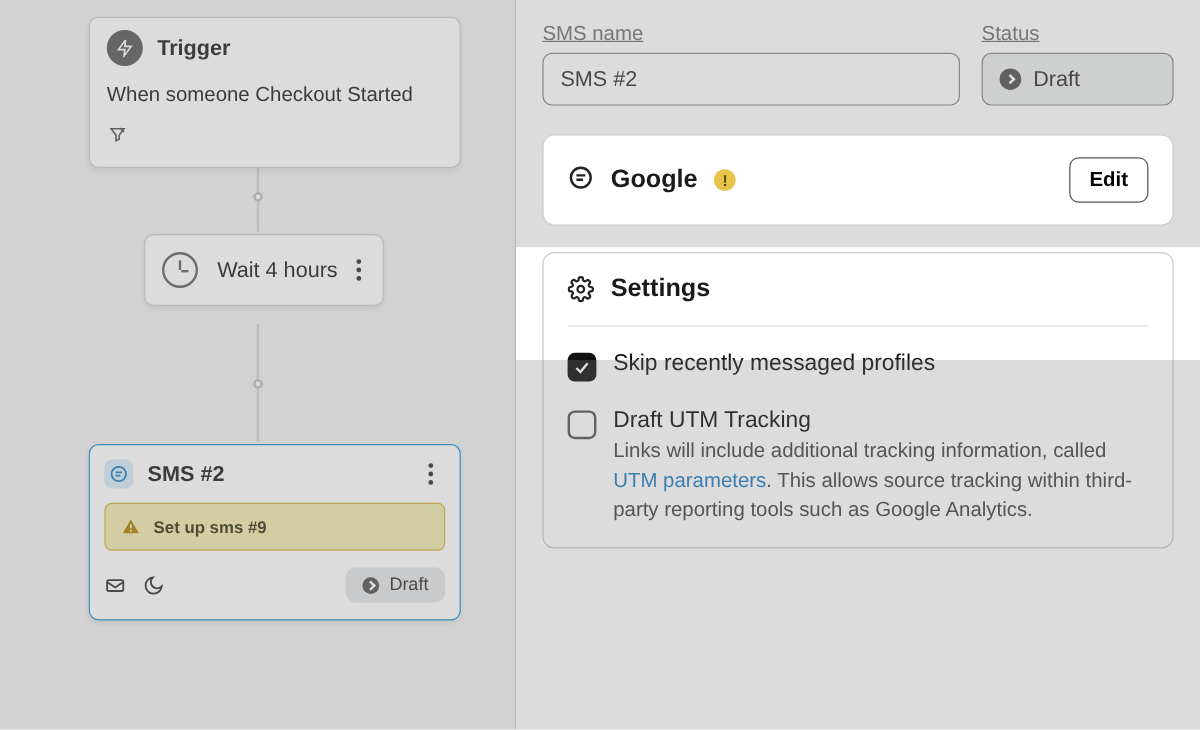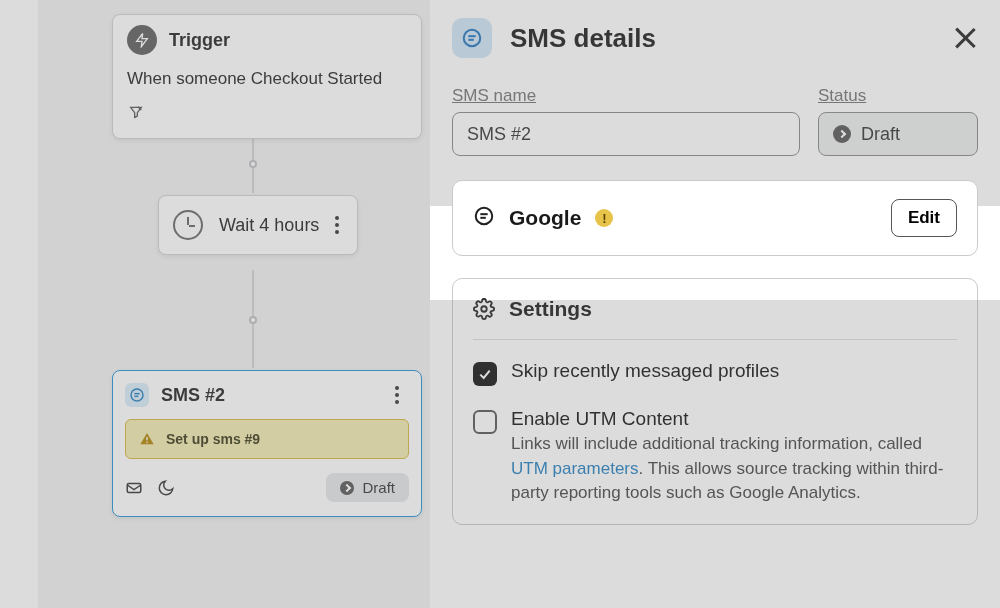--- a/index.html
+++ b/index.html
@@ -6,21 +6,21 @@
   html, body { width: 1000px; height: 608px; overflow: hidden; }
   body { background: #fff; position: relative; }
 
   
   .dimmer { position: absolute; background: rgba(128,128,128,0.28); z-index: 50; pointer-events: none; }
   #dim-top    { left:0; top:0;    width:100%; height:206px; }
   #dim-bottom { left:0; top:300px; width:100%; height:308px; }
   #dim-left   { left:0; top:206px; width:430px; height:94px; }
 
   
-  .canvas { position:absolute; left:0; top:0; width:430px; height:608px; background:#f1f1f2; border-right:1px solid #ccc;margin-left:38px; }
+  .canvas { position:absolute; left:0; top:0; width:430px; height:608px; background:#f1f1f2; border-right:1px solid #ccc; }
   .connector { position:absolute; left:50%; width:2px; background:#d2d3d5; transform:translateX(-1px);}
   .conn1 { top:135px; height:58px; }
   .conn2 { top:270px; height:98px; }
   .node-dot { position:absolute; left:50%; transform:translate(-50%,-50%); width:8px; height:8px; border:2px solid #bfc0c2; border-radius:50%; background:#fff; }
   .dot1 { top:164px; }
   .dot2 { top:320px; }
 
   .card { position:absolute; background:#fff; border:1px solid #d0d1d3; border-radius:8px; box-shadow:0 2px 4px rgba(0,0,0,0.08); }
   .card-trigger { left:74px; top:14px; width:310px; padding:10px 14px 14px; }
   .card-wait    { left:120px; top:195px; width:200px; padding:14px 8px 14px 14px; display:flex; align-items:center; }
@@ -171,31 +171,20 @@
       <div class="spacer"></div>
       <div class="badge">
         <span class="status-dot"></span>
         <span>Draft</span>
       </div>
     </div>
   </div>
 </div>
 
 <div class="panel">
-  <div class="panel-head">
-    <span class="panel-chip">
-      <svg width="22" height="22" viewBox="0 0 24 24" fill="none" stroke="currentColor" stroke-width="2.2">
-          <circle cx="12" cy="12" r="9"></circle>
-          <line x1="8" y1="10" x2="16" y2="10"></line>
-          <line x1="8" y1="14" x2="14" y2="14"></line>
-        </svg>
-    </span>
-    <span class="panel-title">SMS details</span>
-    <div class="close"></div>
-  </div>
 
   <div class="field-row">
     <div class="field f-name">
       <label class="lbl">SMS name</label>
       <input class="inp" value="SMS #2" style="">
     </div>
     <div class="field f-status">
       <label class="lbl">Status</label>
       <div class="statbox">
         <span class="status-dot"></span>
@@ -236,21 +225,21 @@
               <polyline points="5 13 10 18 19 7"></polyline>
             </svg>
         </div>
         <div>
           <div class="opt-title">Skip recently messaged profiles</div>
         </div>
       </div>
       <div class="opt">
         <div class="chk off"></div>
         <div>
-          <div class="opt-title">Enable UTM Content</div>
+          <div class="opt-title">Draft UTM Tracking</div>
           <div class="opt-desc">
             <span>Links will include additional tracking information, called </span><span class="lnk">UTM parameters</span><span>. This allows source tracking within third-party reporting tools such as Google Analytics.</span>
           </div>
         </div>
       </div>
     </div>
   </div>
 </div>
 
 <div id="dim-top" class="dimmer"></div>

